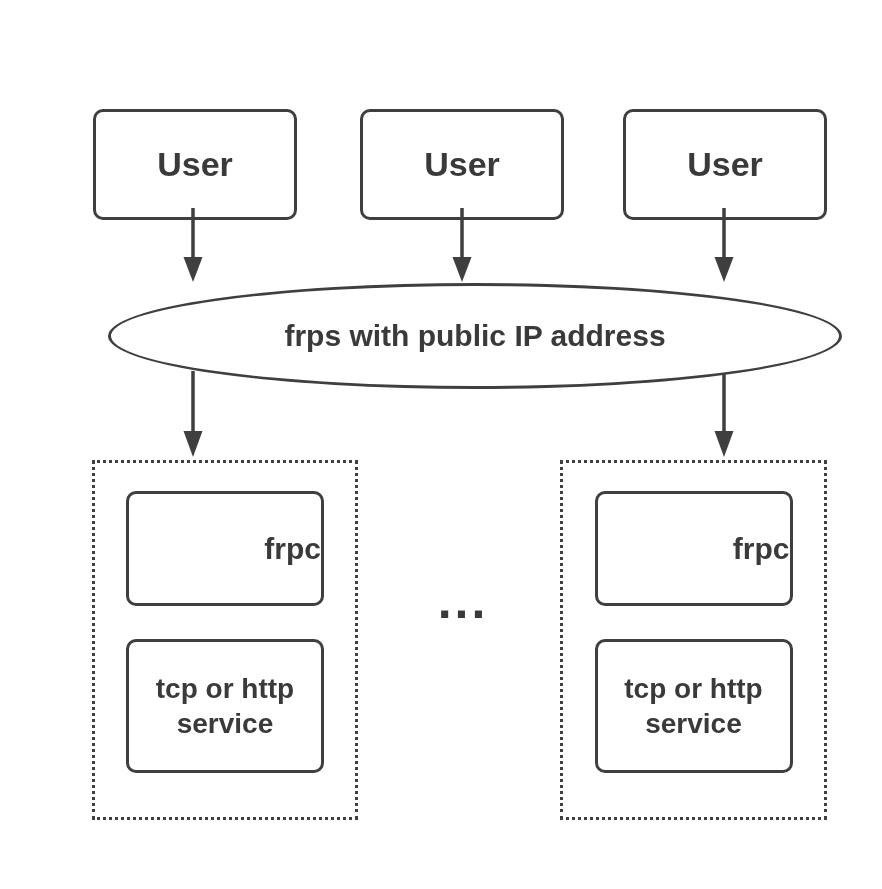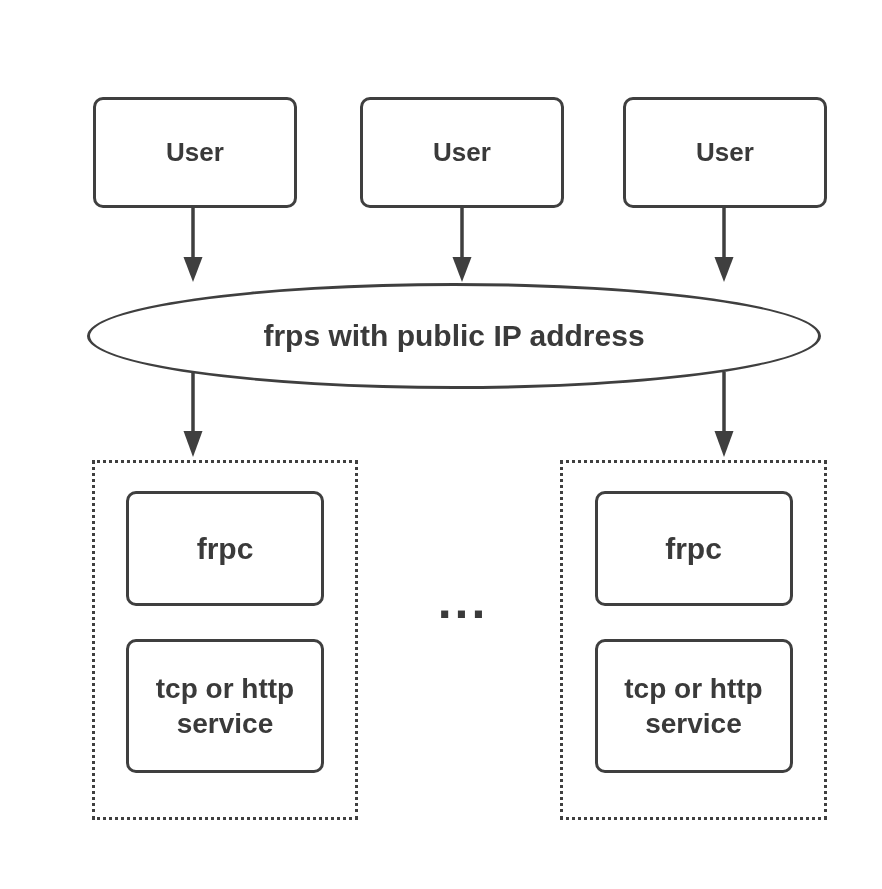--- a/index.html
+++ b/index.html
@@ -25,32 +25,32 @@
     border-radius: 10px;
     background: var(--bg);
     display: flex;
     align-items: center;
     justify-content: center;
     text-align: center;
     color: var(--text);
     font-weight: 700;
   }
   .user-box {
-    top: 97px;
+    top: 109px;
     width: 204px;
     height: 111px;
-    font-size: 26px;
+    font-size: 34px;
   }
   .user-box.u1 { left: 93px; }
   .user-box.u2 { left: 360px; }
   .user-box.u3 { left: 623px; }
 
   .ellipse {
     position: absolute;
-    left: 87px;
+    left: 108px;
     top: 283px;
     width: 734px;
     height: 106px;
     border: 3px solid var(--stroke);
     border-radius: 50%;
     background: var(--bg);
     display: flex;
     align-items: center;
     justify-content: center;
     color: var(--text);
@@ -71,21 +71,21 @@
   .inner-box {
     position: absolute;
     left: 50%;
     transform: translateX(-50%);
     width: 198px;
     border: 3px solid var(--stroke);
     border-radius: 10px;
     background: var(--bg);
     display: flex;
     align-items: center;
-    justify-content: center;
+    justify-content: flex-end;
     text-align: center;
     color: var(--text);
     font-weight: 700;
   }
   .frpc-box {
     top: 28px;
     height: 115px;
     font-size: 30px;
   }
   .service-box {

